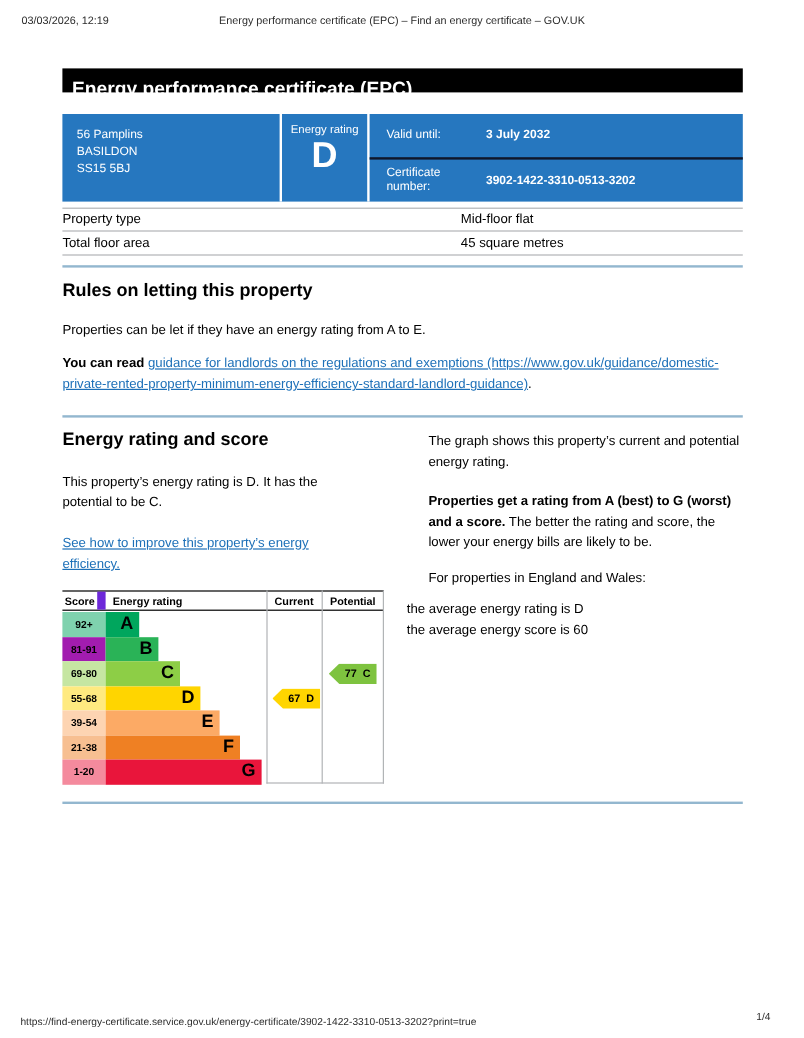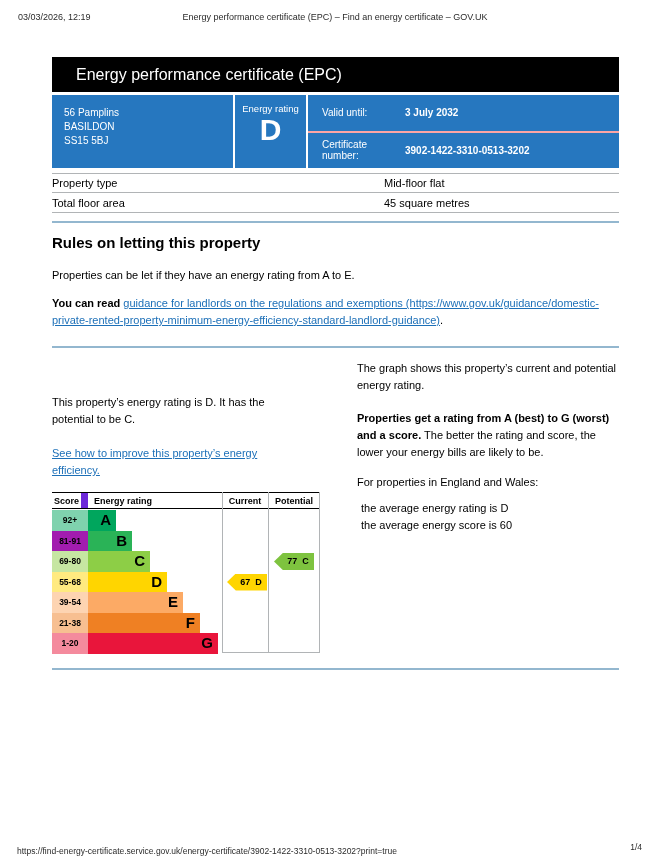--- a/index.html
+++ b/index.html
@@ -8,33 +8,33 @@
     position: relative; width: 670px; height: 865px; background: #fff; margin: 0 auto;
     overflow: hidden;
   }
   
   .print-datetime { position: absolute; left: 18px; top: 12px; font-size: 9px; color: #2b2b2b; }
   .print-title { position: absolute; left: 0; right: 0; top: 12px; text-align: center; font-size: 9px; color: #2b2b2b; }
   .print-url { position: absolute; left: 17px; top: 846px; font-size: 8.5px; color: #2b2b2b; }
   .print-page { position: absolute; right: 28px; top: 842px; font-size: 8.5px; color: #2b2b2b; }
 
   
-  .banner { position: absolute; left: 52px; top: 57px; width: 567px; height: 35px; background: #000;
-    color: #fff; font-size: 16px; font-weight: normal; line-height: 35px; padding-left: 24px; }
+  .banner { position: absolute; left: 52px; top: 57px; width: 567px; height: 20px; background: #000;
+    color: #fff; font-size: 16px; font-weight: bold; line-height: 35px; padding-left: 8px; }
 
   
   .cert-box { position: absolute; left: 52px; top: 95px; width: 567px; height: 73px;
     background: #2677bf; color: #fff; display: flex; }
   .cert-address { width: 183px; border-right: 2px solid #fff; padding: 11px 12px; font-size: 10px; line-height: 1.4; }
   .cert-rating-cell { width: 73px; border-right: 2px solid #fff; text-align: center; padding-top: 8px; }
   .cert-rating-label { font-size: 9.5px; }
   .cert-rating-letter { font-size: 30px; font-weight: bold; line-height: 32px; }
   .cert-details { flex: 1; display: flex; flex-direction: column; }
   .cert-detail-row { flex: 1; display: flex; align-items: center; padding-left: 14px; font-size: 10px; }
-  .cert-detail-row:first-child { border-bottom: 2px solid #fca5a5; }
+  .cert-detail-row:first-child { border-bottom: 2px solid #0f172a; }
   .cert-detail-label { width: 83px; }
   .cert-detail-value { font-weight: bold; }
 
   
   .prop-table { position: absolute; left: 52px; top: 173px; width: 567px; font-size: 11px; }
   .prop-row { display: flex; height: 20px; align-items: center; border-bottom: 1px solid #b1b4b6; }
   .prop-row:first-child { border-top: 1px solid #b1b4b6; }
   .prop-label { width: 332px; }
 
   .blue-rule { position: absolute; left: 52px; width: 567px; height: 2px; background: #93b7cf; }
@@ -48,21 +48,21 @@
   .rules-p1 { left: 52px; top: 267px; width: 567px; }
   .rules-p2 { left: 52px; top: 295px; width: 567px; overflow-wrap: break-word; }
   a.gov-link { color: #1d70b8; text-decoration: underline; }
 
   .rating-heading { left: 52px; top: 358px; }
   .rating-p1 { left: 52px; top: 394px; width: 240px; }
   .improve-link { left: 52px; top: 445px; width: 240px; }
   .right-p1 { left: 357px; top: 360px; width: 265px; }
   .right-p2 { left: 357px; top: 410px; width: 268px; }
   .right-p3 { left: 357px; top: 474px; width: 265px; }
-  .right-p4 { left: 361px; top: 500px; width: 265px; }
+  .right-p4 { left: 339px; top: 500px; width: 265px; }
   .bold { font-weight: bold; }
 
   
   .epc-chart { position: absolute; left: 52px; top: 492px; width: 268px; height: 161px; }
   .epc-header { position: absolute; top: 0; left: 0; width: 268px; height: 17px; display: flex;
     border-top: 1px solid #000; border-bottom: 1px solid #000; font-size: 9px; font-weight: bold; }
   .epc-header > div { display: flex; align-items: center; }
   .epc-h-score { width: 36px; justify-content: center; border-right: 7px solid #6d28d9; }
   .epc-h-band { width: 134px; padding-left: 6px; }
   .epc-h-current { width: 46px; justify-content: center; }
@@ -129,20 +129,21 @@
   </div>
 
   <div class="blue-rule rule-1"></div>
 
   <h2 class="h2 rules-heading">Rules on letting this property</h2>
   <p class="body-text rules-p1">Properties can be let if they have an energy rating from A to E.</p>
   <p class="body-text rules-p2"><span class="bold">You can read </span><a href="#" class="gov-link">guidance for landlords on the regulations and exemptions (https://www.gov.uk/guidance/domestic-private-rented-property-minimum-energy-efficiency-standard-landlord-guidance)</a><span>.</span></p>
 
   <div class="blue-rule rule-2"></div>
 
+  <h2 class="h2 rating-heading">Energy rating and score</h2>
   <p class="body-text rating-p1">This property’s energy rating is D. It has the potential to be C.</p>
   <p class="body-text improve-link"><a href="#" class="gov-link">See how to improve this property’s energy efficiency.</a></p>
 
   <p class="body-text right-p1">The graph shows this property’s current and potential energy rating.</p>
   <p class="body-text right-p2"><span class="bold">Properties get a rating from A (best) to G (worst) and a score.</span><span> The better the rating and score, the lower your energy bills are likely to be.</span></p>
   <p class="body-text right-p3">For properties in England and Wales:</p>
   <p class="body-text right-p4"><span>the average energy rating is D</span><br><span>the average energy score is 60</span></p>
 
   <div class="epc-chart">
     <div class="epc-header">

